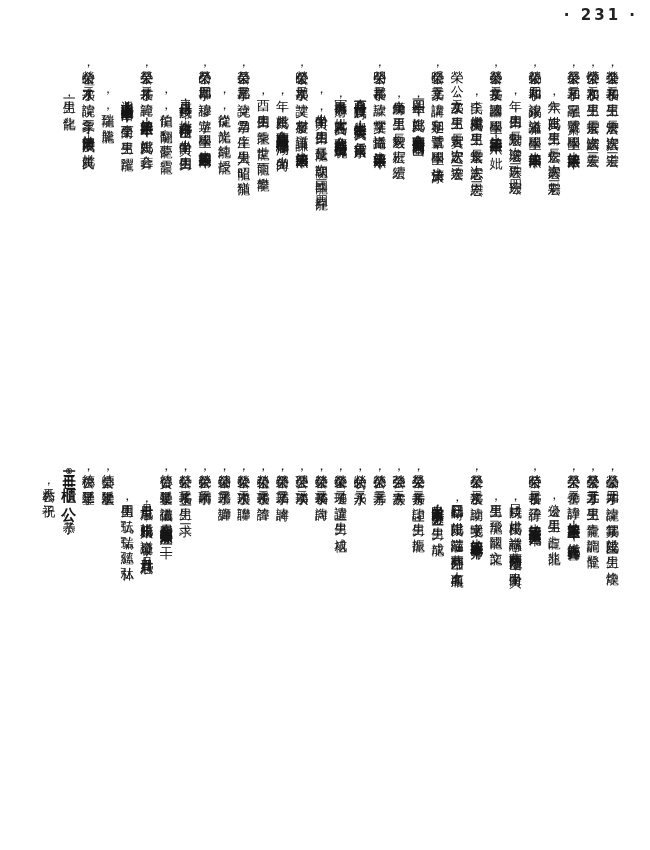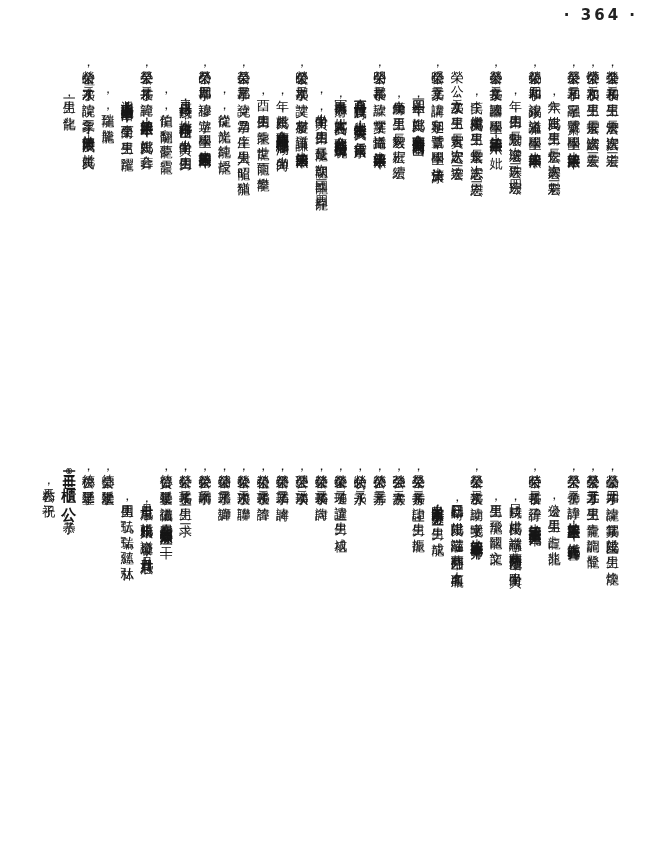--- a/index.html
+++ b/index.html
@@ -30,21 +30,21 @@
   #topBlock{top:60px;right:28px;height:392px;}
   #bottomBlock{top:464px;right:28px;height:388px;}
   .gen{font-weight:bold;}
   .gen .gnote{font-size:8px;letter-spacing:0;}
   .gen .gname{font-size:15px;letter-spacing:2px;}
   .gen .gsuffix{font-weight:normal;font-size:13px;}
 </style>
 </head>
 <body>
 
-<div class="pagenum">· 364 ·</div>
+<div class="pagenum">· 231 ·</div>
 
 <div id="topBlock" class="vblock">
   <div class="col">榮進公，元和長子，生男三，長宏濟，次宏撰，三宏道。</div>
   <div class="col">榮懽公，元和次子，生男三，長宏擢，次宏鱗，三宏曼。</div>
   <div class="col">榮展公，元和三子，字融三，號雲齋，國學生，生於清康熙三十</div>
   <div class="col c2">六年，妣高氏，生男三，長宏仁，次宏壽，三宏魁。</div>
   <div class="col">榮錫公，元和四子，諱永錫，謚溫雅，國學生，生於康熙四十二</div>
   <div class="col c2">年，生男四，長宏勳，次宏璉，三宏珠，四宏琮。</div>
   <div class="col">榮器公，元文長子，諱國器，國學生，生於清康熙二十六年，妣</div>
   <div class="col c2">李氏，繼妣蘆氏，生男三，長宏業，次宏志，三宏恩。</div>

